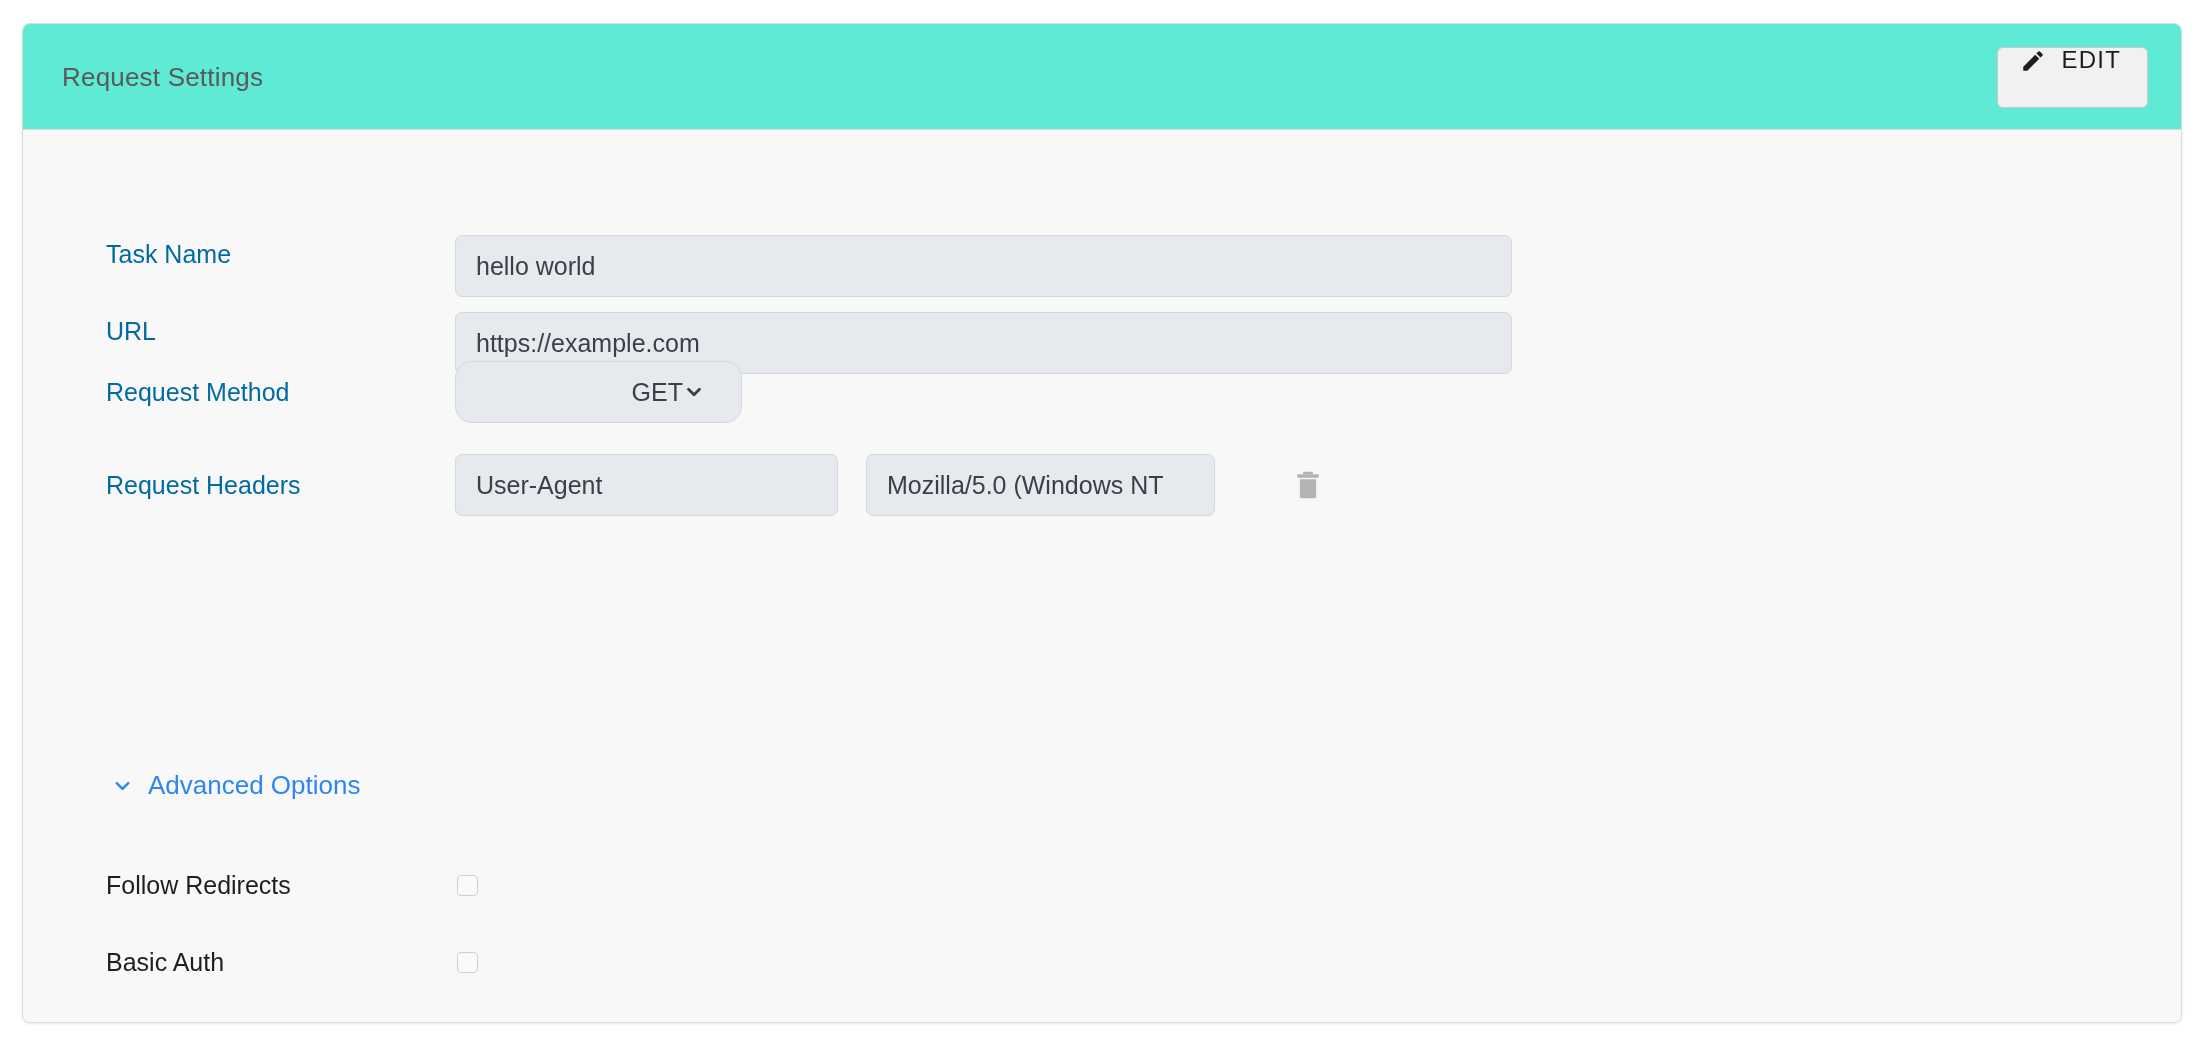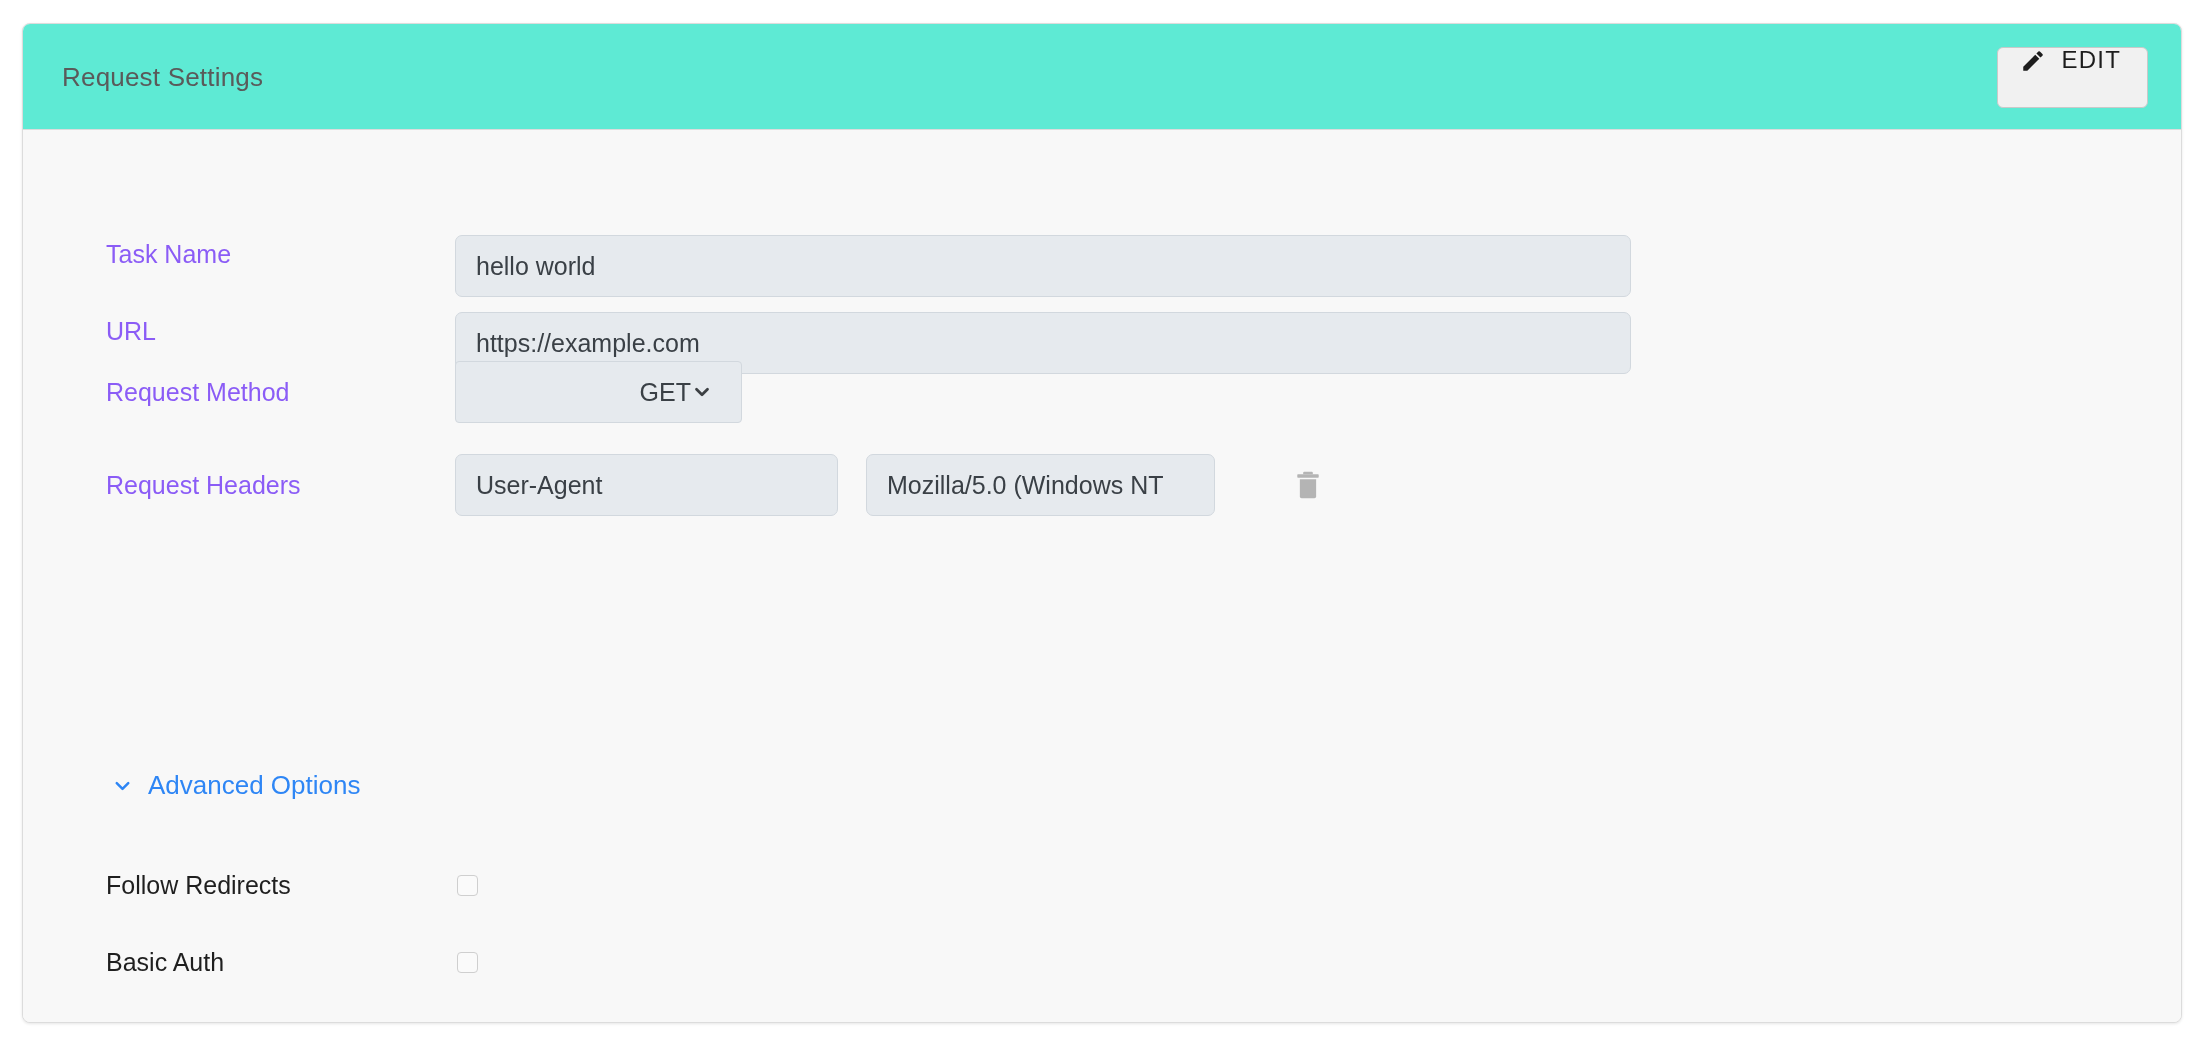--- a/index.html
+++ b/index.html
@@ -87,50 +87,50 @@
   }
   .row-task   { top: 93px; }
   .row-url    { top: 170px; }
   .row-method { top: 231px; text-align: right; }
   .row-headers{ top: 324px; }
 
   .field-label {
     position: absolute;
     left: 83px;
     font-size: 25px;
-    color: #8b5cf6;
+    color: #0369a1;
     white-space: nowrap;
   }
 
   .text-input {
     position: absolute;
     left: 432px;
     height: 62px;
     background: #e6eaee;
     border: 1px solid #d2d8de;
     border-radius: 7px;
     padding: 0 20px;
     font-size: 25px;
     color: #3a4046;
     font-family: "Liberation Sans", sans-serif;
     outline: none;
   }
-  .input-wide { width: 1176px; margin-top: 24px; }
+  .input-wide { width: 1057px; margin-top: 24px; }
 
   .select-box {
     position: absolute;
     left: 432px;
     width: 287px;
     height: 62px;
     background: #e6eaee;
     border: 1px solid #d2d8de;
-    border-radius: 4px;
-    display: flex;
-    align-items: center;
-    padding: 0 28px;
+    border-radius: 17px;
+    display: flex;
+    align-items: center;
+    padding: 0 36px;
     cursor: pointer;
   }
   .select-value {
     font-size: 25px;
     color: #3a4046;
     flex: 1;
   }
   .chevron-dark { display: block; width: 22px; height: 22px; }
 
   .header-key   { left: 432px; width: 383px; }

